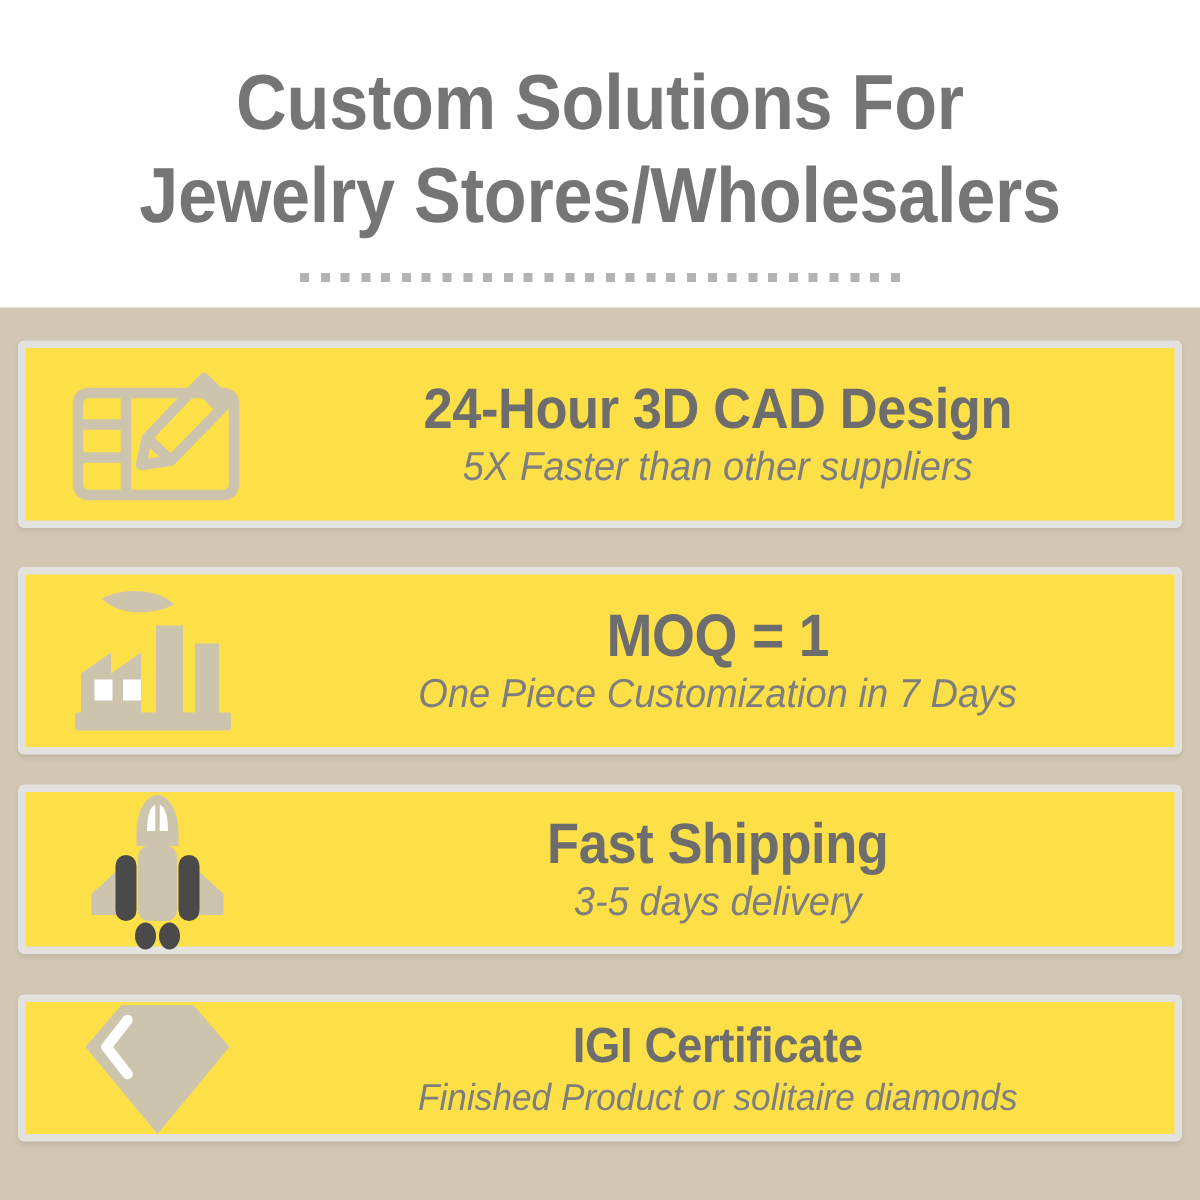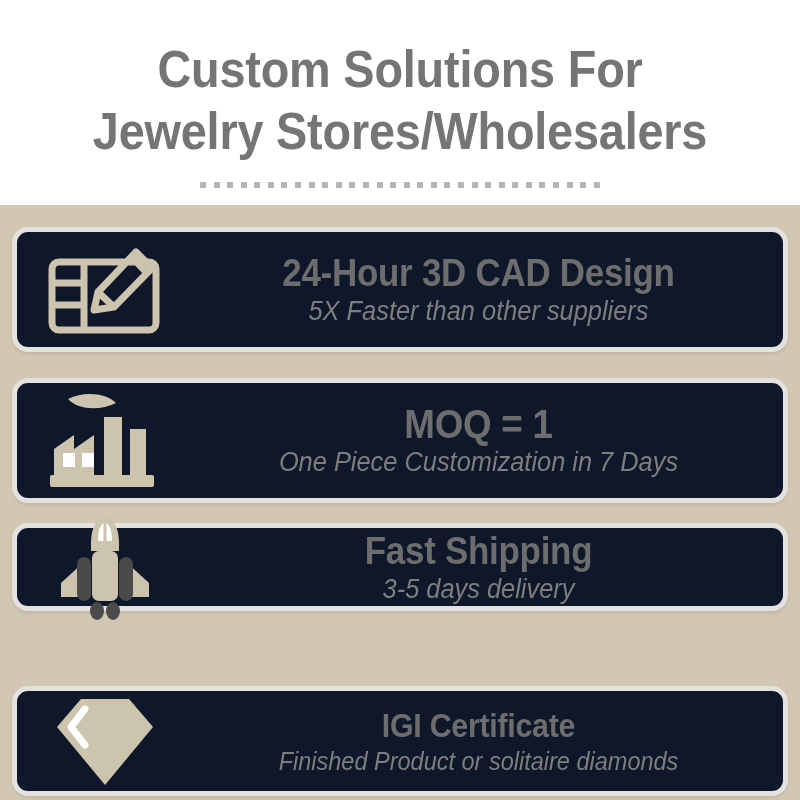--- a/index.html
+++ b/index.html
@@ -73,31 +73,31 @@
     height: 595px;
     background: #d1c7b3;
   }
 
   
   .card {
     position: absolute;
     left: 12px;
     width: 776px;
     box-sizing: border-box;
-    background: #0f172a;
-    border-radius: 16px;
+    background: #fde047;
+    border-radius: 4px;
     border: 5px solid #e4e2de;
     box-shadow: 0 2px 3px rgba(120,112,98,0.18);
     display: flex;
     align-items: center;
   }
   .card-1 { top: 22px;  height: 125px; }
   .card-2 { top: 173px; height: 125px; }
-  .card-3 { top: 318px; height: 88px; }
-  .card-4 { top: 481px; height: 110px; }
+  .card-3 { top: 318px; height: 113px; }
+  .card-4 { top: 458px; height: 98px; }
 
   .icon-slot {
     width: 175px;
     min-width: 175px;
     height: 100%;
     display: flex;
     align-items: center;
     justify-content: center;
   }
   .text-slot {

